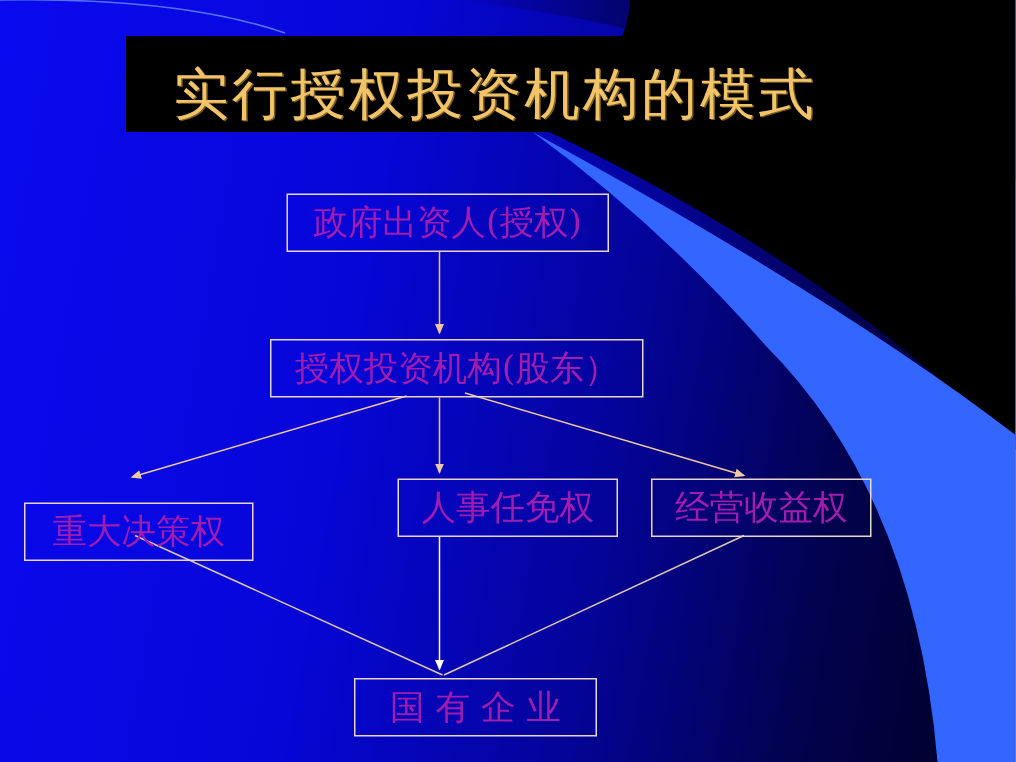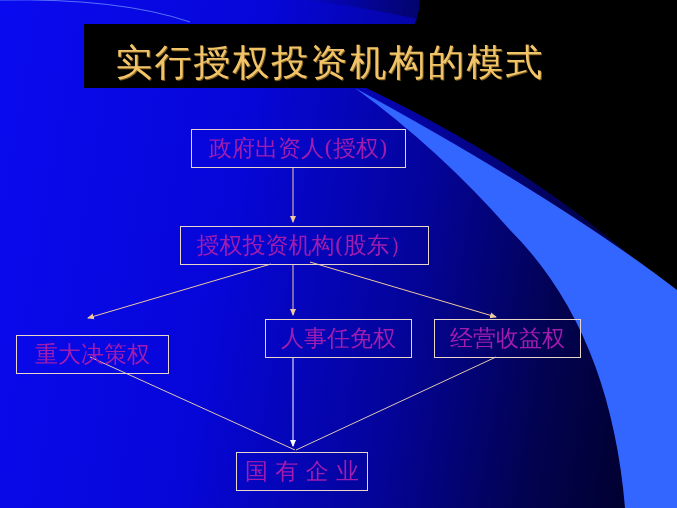--- a/index.html
+++ b/index.html
@@ -95,15 +95,15 @@
 </div>
 
 <div class="node" style="left:225px; top:319px; width:147px; height:39px;margin-left:40px;">
   <span>人事任免权</span>
 </div>
 
 <div class="node" style="left:423px; top:319px; width:147px; height:39px;margin-left:11px;">
   <span>经营收益权</span>
 </div>
 
-<div class="node" style="left:236px; top:452px; width:132px; height:39px;">
+<div class="node" style="left:236px; top:452px; width:162px; height:39px;">
   <span>国 有 企 业</span>
 </div>
 
 </body></html>

